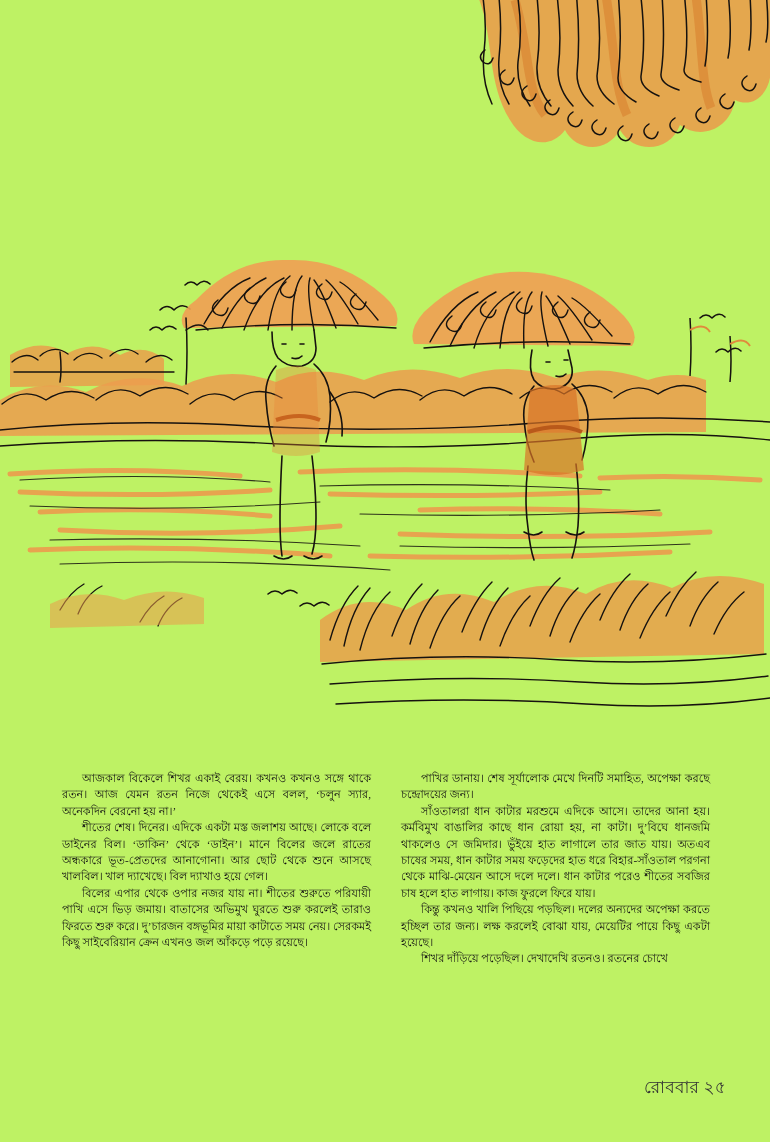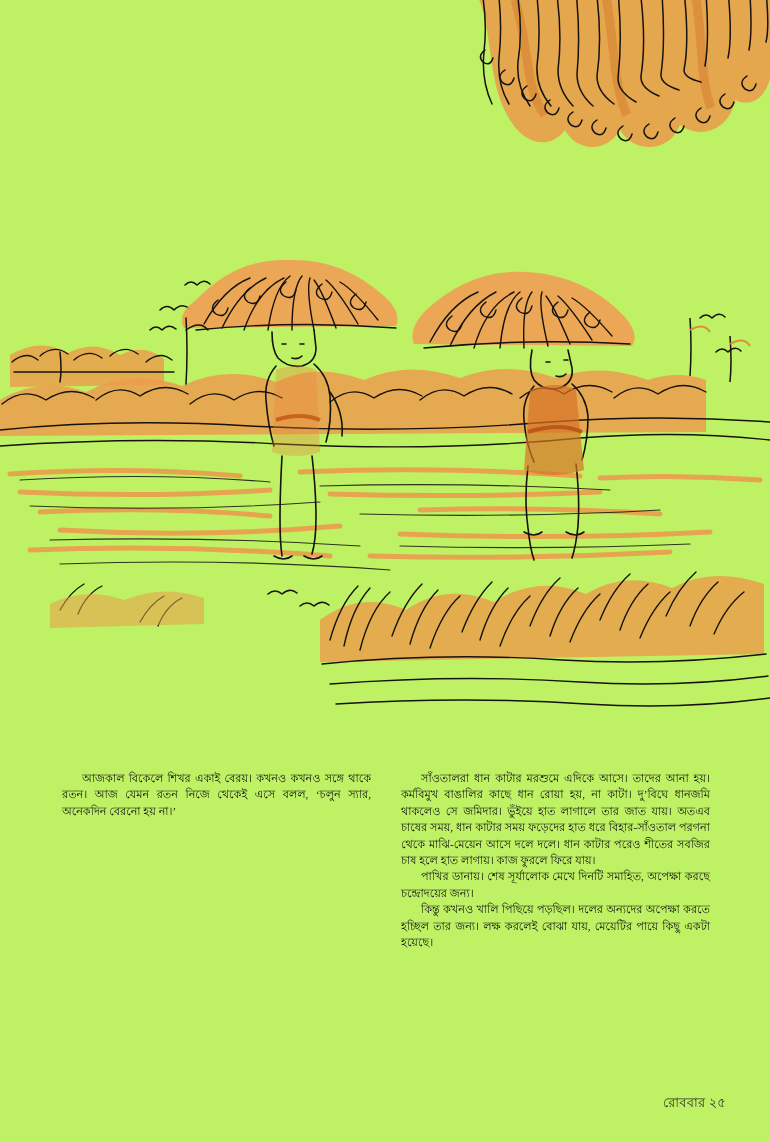--- a/index.html
+++ b/index.html
@@ -56,23 +56,23 @@
     text-indent: 20px;
     color: #111111;
     hyphens: none;
   }
   .col p.first {
     text-indent: 20px;
   }
   .footer {
     position: absolute;
     right: 60px;
-    bottom: 28px;
+    bottom: 40px;
     font-family: "Liberation Serif", serif;
-    font-size: 13px;
+    font-size: 17px;
     color: #333;
     letter-spacing: .2px;
   }
 </style>
 </head>
 <body>
 
 <div class="page">
 
   <div class="illustration">
@@ -273,22 +273,25 @@
         <path d="M186 318 q2 34 0 66"></path>
         <path d="M186 330 q14 -10 22 0"></path>
         <path d="M60 352 q2 18 0 30"></path>
       </g>
     </svg>
   </div>
 
   <div class="text-area">
     <div class="col">
       <p class="first">আজকাল বিকেলে শিখর একাই বেরয়। কখনও কখনও সঙ্গে থাকে রতন। আজ যেমন রতন নিজে থেকেই এসে বলল, ‘চলুন স্যার, অনেকদিন বেরনো হয় না।’</p>
+      <p>শীতের শেষ। দিনের। এদিকে একটা মস্ত জলাশয় আছে। লোকে বলে ডাইনের বিল। ‘ডাকিন’ থেকে ‘ডাইন’। মানে বিলের জলে রাতের অন্ধকারে ভূত-প্রেতদের আনাগোনা। আর ছোট থেকে শুনে আসছে খালবিল। খাল দ্যাখেছে। বিল দ্যাখাও হয়ে গেল।</p>
+      <p>বিলের এপার থেকে ওপার নজর যায় না। শীতের শুরুতে পরিযায়ী পাখি এসে ভিড় জমায়। বাতাসের অভিমুখ ঘুরতে শুরু করলেই তারাও ফিরতে শুরু করে। দু’চারজন বঙ্গভূমির মায়া কাটাতে সময় নেয়। সেরকমই কিছু সাইবেরিয়ান ক্রেন এখনও জল আঁকড়ে পড়ে রয়েছে।</p>
     </div>
     <div class="col">
+      <p>পাখির ডানায়। শেষ সূর্যালোক মেখে দিনটি সমাহিত, অপেক্ষা করছে চন্দ্রোদয়ের জন্য।</p>
       <p>সাঁওতালরা ধান কাটার মরশুমে এদিকে আসে। তাদের আনা হয়। কর্মবিমুখ বাঙালির কাছে ধান রোয়া হয়, না কাটা। দু’বিঘে ধানজমি থাকলেও সে জমিদার। ভুঁইয়ে হাত লাগালে তার জাত যায়। অতএব চাষের সময়, ধান কাটার সময় ফড়েদের হাত ধরে বিহার-সাঁওতাল পরগনা থেকে মাঝি-মেয়েন আসে দলে দলে। ধান কাটার পরেও শীতের সবজির চাষ হলে হাত লাগায়। কাজ ফুরলে ফিরে যায়।</p>
-      <p>পাখির ডানায়। শেষ সূর্যালোক মেখে দিনটি সমাহিত, অপেক্ষা করছে চন্দ্রোদয়ের জন্য।</p>
       <p>কিন্তু কখনও খালি পিছিয়ে পড়ছিল। দলের অন্যদের অপেক্ষা করতে হচ্ছিল তার জন্য। লক্ষ করলেই বোঝা যায়, মেয়েটির পায়ে কিছু একটা হয়েছে।</p>
+      <p>শিখর দাঁড়িয়ে পড়েছিল। দেখাদেখি রতনও। রতনের চোখে</p>
     </div>
   </div>
 
   <div class="footer">রোববার ২৫</div>
 </div>
 
 </body></html>

